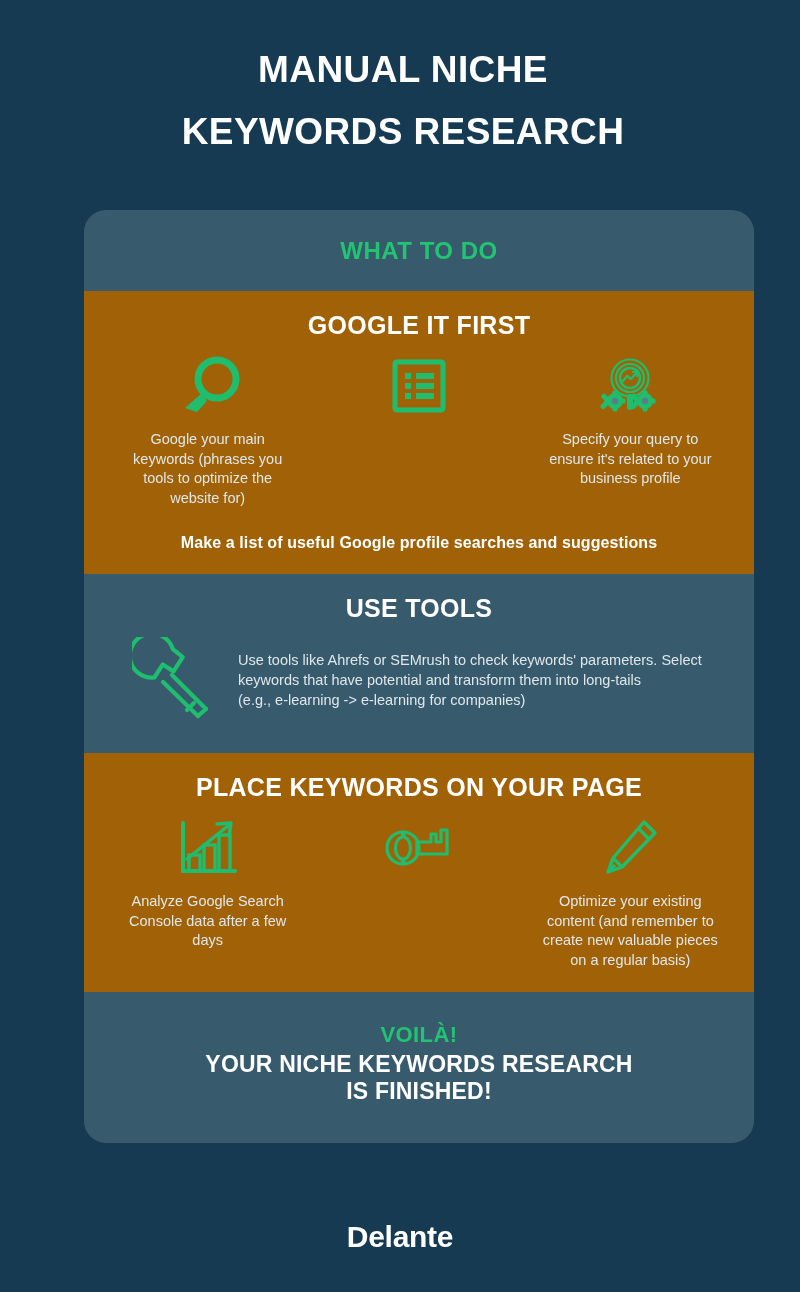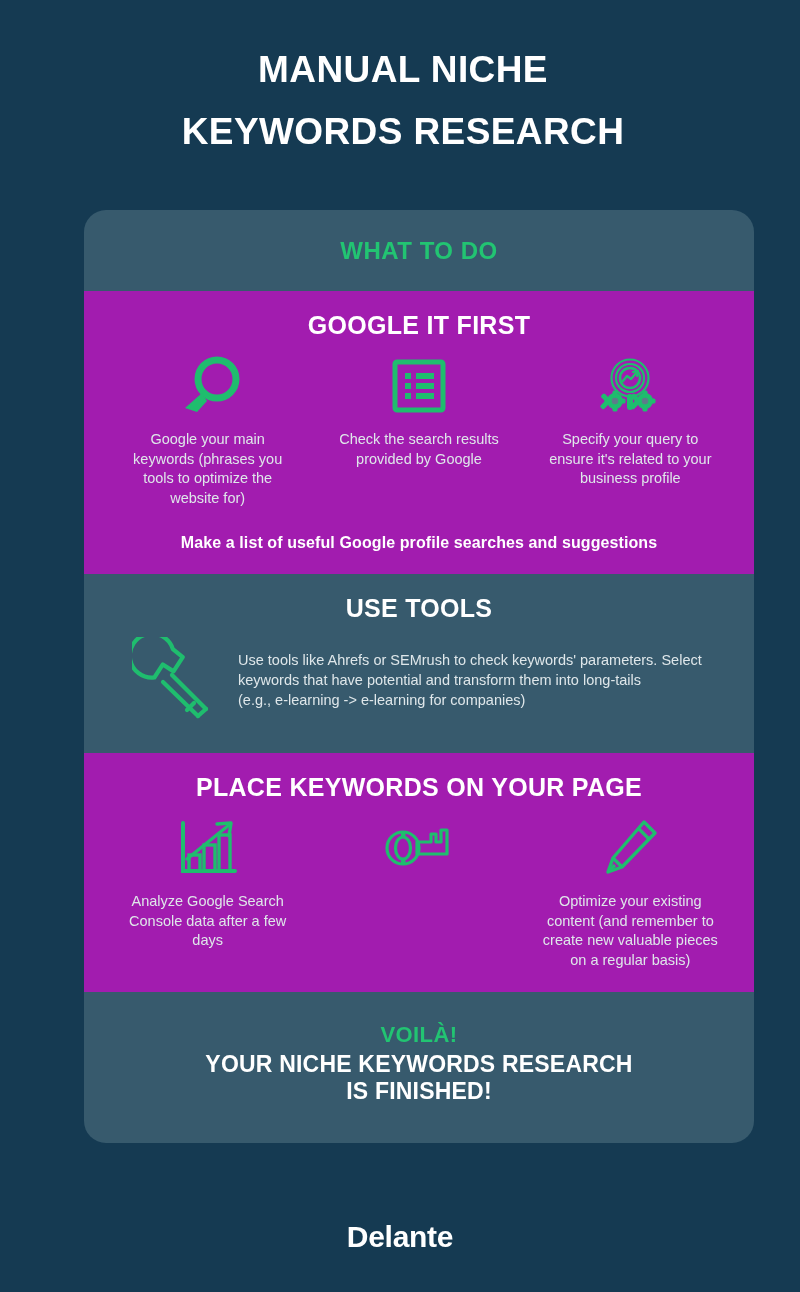--- a/index.html
+++ b/index.html
@@ -39,21 +39,21 @@
     position: absolute;
     left: 84px;
     top: 194px;
     width: 670px;
     border-radius: 22px;
     overflow: hidden;
     margin-top: 16px;
   }
 
   .band-dark   { background: #375a6d; }
-  .band-light  { background: #a21caf; }
+  .band-light  { background: #a16207; }
 
   
   .whattodo {
     height: 81px;
     display: flex;
     align-items: center;
     justify-content: center;
   }
   .whattodo-label {
     color: #22c472;
@@ -198,21 +198,20 @@
             <svg width="56" height="56" viewBox="0 0 56 56">
               <rect x="4" y="4" width="48" height="48" rx="2" fill="none" stroke="#1fbd6e" stroke-width="5"></rect>
               <rect x="14" y="15" width="6" height="6" fill="#1fbd6e"></rect>
               <rect x="25" y="15" width="18" height="6" fill="#1fbd6e"></rect>
               <rect x="14" y="25" width="6" height="6" fill="#1fbd6e"></rect>
               <rect x="25" y="25" width="18" height="6" fill="#1fbd6e"></rect>
               <rect x="14" y="35" width="6" height="6" fill="#1fbd6e"></rect>
               <rect x="25" y="35" width="18" height="6" fill="#1fbd6e"></rect>
             </svg>
           </div>
-          <div class="cell-text">Check the search results provided by Google</div>
         </div>
 
         <div class="cell">
           <div class="cell-icon">
             <svg width="64" height="60" viewBox="0 0 64 60">
               <circle cx="32" cy="22" r="18.5" fill="none" stroke="#1fbd6e" stroke-width="2.2"></circle>
               <circle cx="32" cy="22" r="14" fill="none" stroke="#1fbd6e" stroke-width="2.2"></circle>
               <circle cx="32" cy="22" r="10" fill="none" stroke="#1fbd6e" stroke-width="2.6"></circle>
               <polyline points="25,25 29,20 33,23 39,16" fill="none" stroke="#1fbd6e" stroke-width="2.4" stroke-linecap="round" stroke-linejoin="round"></polyline>
               <polyline points="35,16 40,15 39,20" fill="none" stroke="#1fbd6e" stroke-width="2.2" stroke-linecap="round" stroke-linejoin="round"></polyline>

